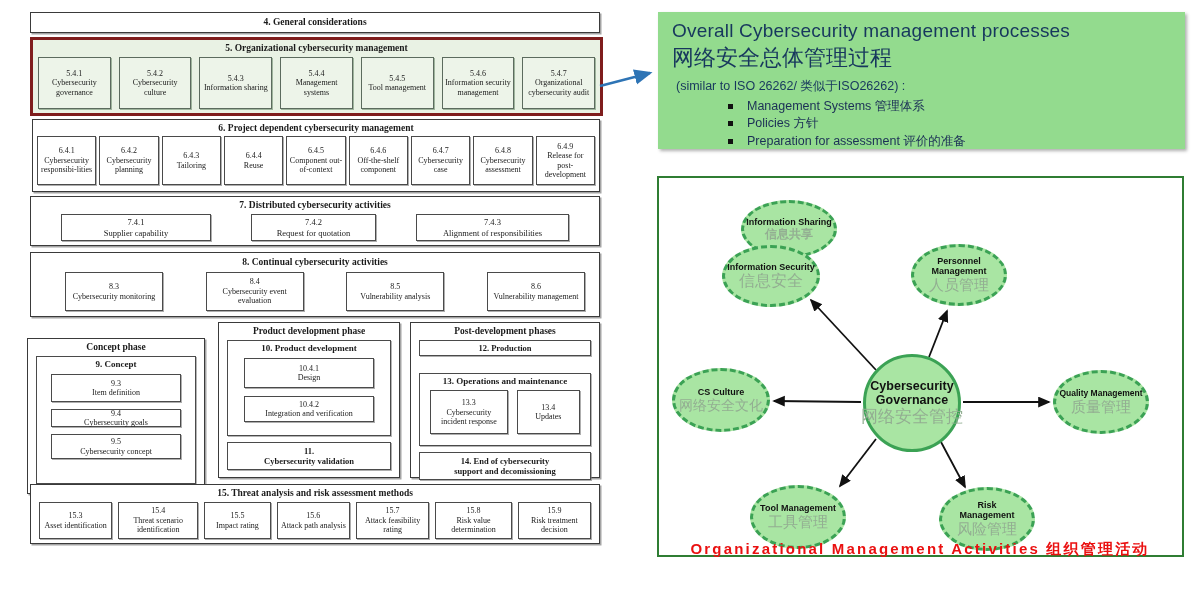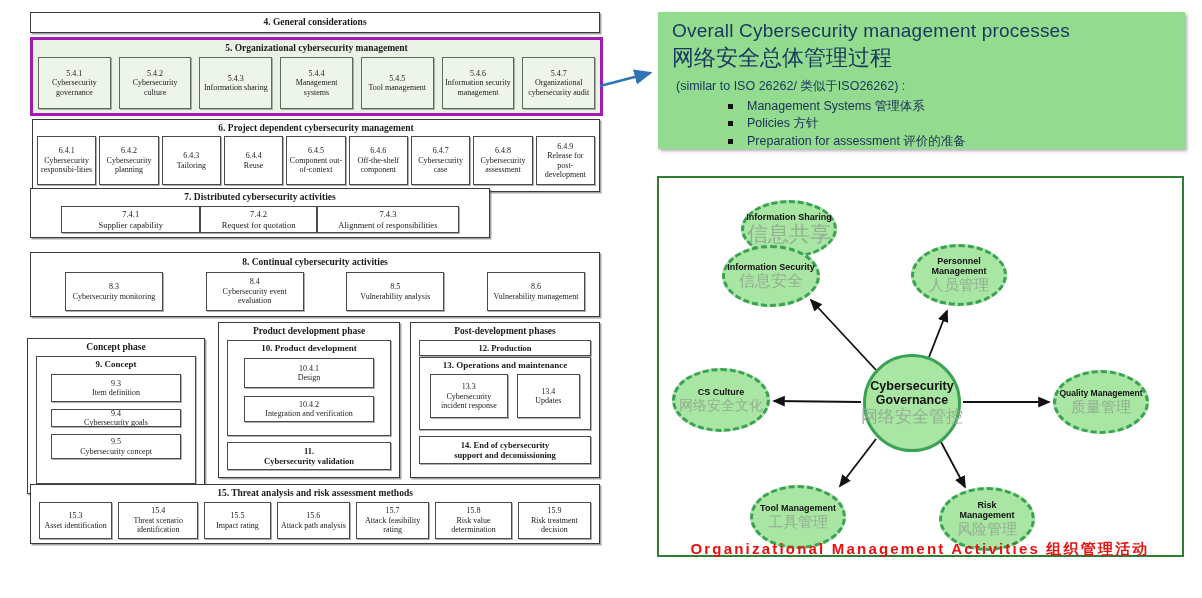--- a/index.html
+++ b/index.html
@@ -8,21 +8,21 @@
 
   
   .fc{font-family:"Liberation Serif",serif;color:#1a1a1a;}
   .sec{position:absolute;background:#fff;border:1.5px solid #3a3a3a;
        box-shadow:1.5px 1.5px 0 rgba(90,90,90,.55);box-sizing:border-box;}
   .sec-title{font-weight:bold;font-size:9.5px;text-align:center;line-height:1.5;}
   .boxrow{display:flex;justify-content:space-between;align-items:stretch;}
   .ibox{background:#fff;border:1px solid #4a4a4a;box-shadow:1px 1px 0 rgba(120,120,120,.6);
         box-sizing:border-box;display:flex;align-items:center;justify-content:center;
         text-align:center;font-size:8px;line-height:1.18;white-space:pre-line;padding:1px 2px;}
-  #sec5{background:#E9F2E4;border:3px solid #a21caf;box-shadow:none;}
+  #sec5{background:#E9F2E4;border:3px solid #7f1d1d;box-shadow:none;}
   #sec5 .ibox{background:#EDF4E9;border:1px solid #5c6b5e;box-shadow:1px 1px 0 rgba(110,140,110,.6);}
   .col{position:absolute;border:1.5px solid #3a3a3a;box-shadow:1.5px 1.5px 0 rgba(90,90,90,.55);
        background:#fff;box-sizing:border-box;}
   .grp{border:1.2px solid #4a4a4a;box-shadow:1px 1px 0 rgba(120,120,120,.55);
        box-sizing:border-box;background:#fff;}
   .grp-title{font-weight:bold;font-size:9px;text-align:center;line-height:1.6;}
   .bold-box{font-weight:bold;}
 
   
   #callout{position:absolute;left:658px;top:12px;width:527px;height:137px;
@@ -99,21 +99,21 @@
 Off-the-shelf component</div>
       <div class="ibox" style="flex:1;">6.4.7
 Cybersecurity case</div>
       <div class="ibox" style="flex:1;">6.4.8
 Cybersecurity assessment</div>
       <div class="ibox" style="flex:1;">6.4.9
 Release for post-development</div>
     </div>
   </div>
 
-  <div class="sec" id="sec7" style="left:30px;top:188px;width:460px;height:50px;">
+  <div class="sec" id="sec7" style="left:30px;top:196px;width:570px;height:50px;">
     <div class="sec-title" style="line-height:17px;">7. Distributed cybersecurity activities</div>
     <div class="boxrow" style="padding:0 30px 5px 30px;height:27px;">
       <div class="ibox" style="width:150px;font-size:8.5px;">7.4.1
 Supplier capability</div>
       <div class="ibox" style="width:125px;font-size:8.5px;">7.4.2
 Request for quotation</div>
       <div class="ibox" style="width:153px;font-size:8.5px;">7.4.3
 Alignment of responsibilities</div>
     </div>
   </div>
@@ -158,21 +158,21 @@
 Integration and verification</div>
       </div>
     </div>
     <div class="ibox bold-box" style="margin:6px 8px 0 8px;height:28px;font-size:8.5px;">11.
 Cybersecurity validation</div>
   </div>
 
   <div class="col" style="left:410px;top:322px;width:190px;height:156px;">
     <div class="sec-title" style="line-height:17px;">Post-development phases</div>
     <div class="ibox bold-box" style="margin:0 8px;height:16px;font-size:8.5px;">12. Production</div>
-    <div class="grp" style="margin:1px 8px 0 8px;height:73px;">
+    <div class="grp" style="margin:17px 8px 0 8px;height:73px;">
       <div class="grp-title">13. Operations and maintenance</div>
       <div style="display:flex;gap:9px;padding:2px 10px;">
         <div class="ibox" style="flex:1.25;height:44px;">13.3
 Cybersecurity incident response</div>
         <div class="ibox" style="flex:1;height:44px;">13.4
 Updates</div>
       </div>
     </div>
     <div class="ibox bold-box" style="margin:6px 8px 0 8px;height:28px;font-size:8.5px;">14. End of cybersecurity
 support and decomissioning</div>
@@ -238,21 +238,21 @@
     <line x1="217" y1="192" x2="152" y2="122" stroke="#111" stroke-width="1.8" marker-end="url(#kArr)"></line>
     <line x1="270" y1="179" x2="288" y2="133" stroke="#111" stroke-width="1.8" marker-end="url(#kArr)"></line>
     <line x1="202" y1="224" x2="115" y2="223" stroke="#111" stroke-width="1.8" marker-end="url(#kArr)"></line>
     <line x1="304" y1="224" x2="390" y2="224" stroke="#111" stroke-width="1.8" marker-end="url(#kArr)"></line>
     <line x1="217" y1="261" x2="181" y2="308" stroke="#111" stroke-width="1.8" marker-end="url(#kArr)"></line>
     <line x1="282" y1="264" x2="306" y2="309" stroke="#111" stroke-width="1.8" marker-end="url(#kArr)"></line>
   </svg>
 
   <div class="ell" style="left:82px;top:22px;width:96px;height:58px;">
     <span class="en">Information Sharing</span>
-    <span class="zh" style="font-size:21px;">信息共享</span>
+    <span class="zh" style="font-size:12px;font-weight:bold;">信息共享</span>
   </div>
 
   <div class="ell" style="left:63px;top:67px;width:98px;height:62px;">
     <span class="en">Information Security</span>
     <span class="zh" style="font-size:16px;">信息安全</span>
   </div>
 
   <div class="ell" style="left:252px;top:66px;width:96px;height:62px;">
     <span class="en">Personnel
 Management</span>

